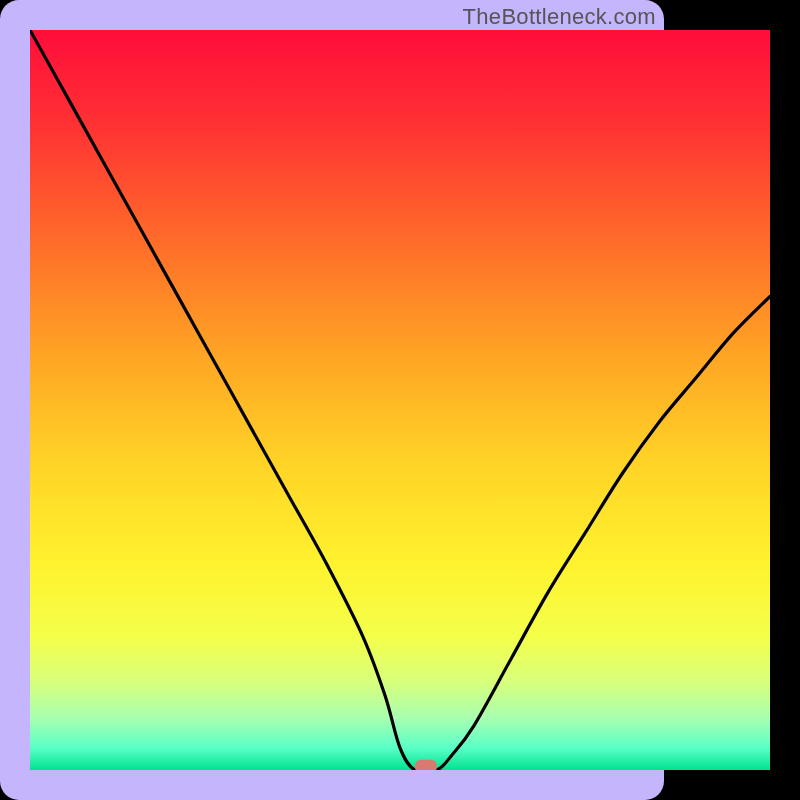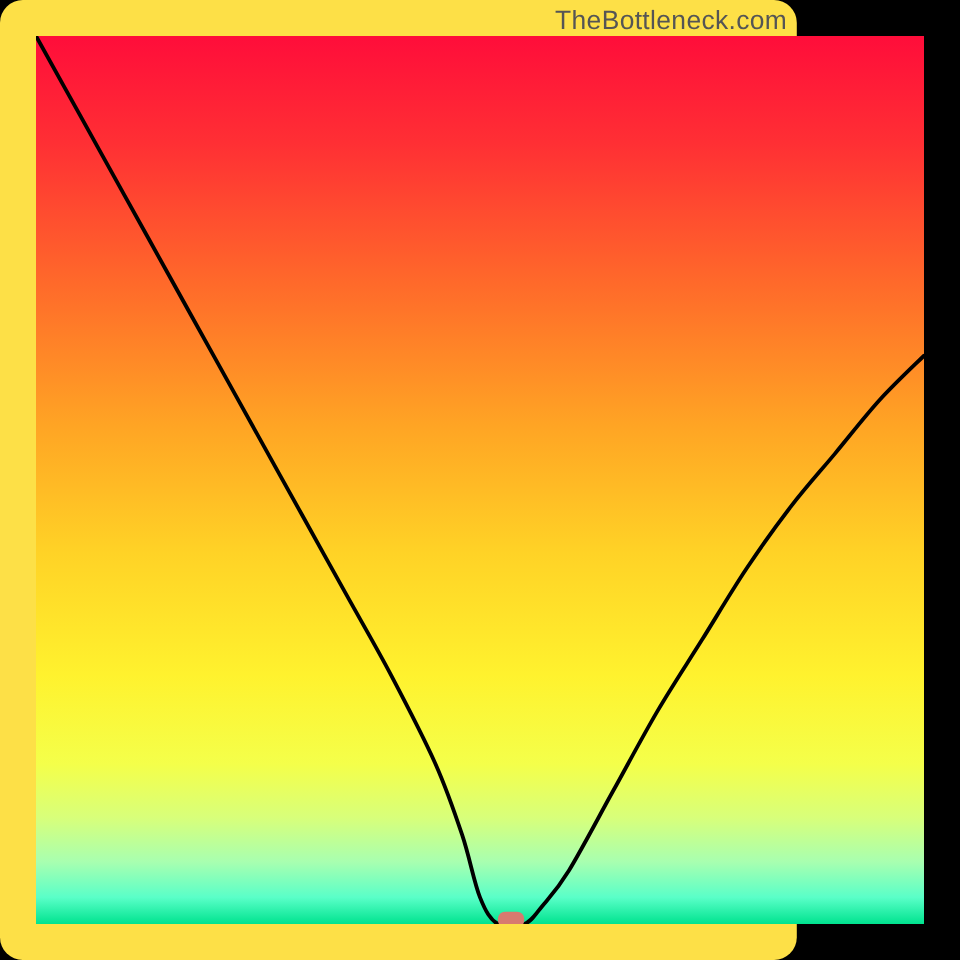--- a/index.html
+++ b/index.html
@@ -8,21 +8,21 @@
     width: 800px;
     height: 800px;
     overflow: hidden;
     background: #000;
     font-family: Arial, Helvetica, sans-serif;
   }
   .frame {
     position: relative;
     width: 664px;
     height: 800px;
-    background: #fde047;
+    background: #c4b5fd;
     border-radius: 19px;
   }
   .plot {
     position: absolute;
     left: 30px;
     top: 30px;
     width: 740px;
     height: 740px;
     overflow: hidden;
   }

